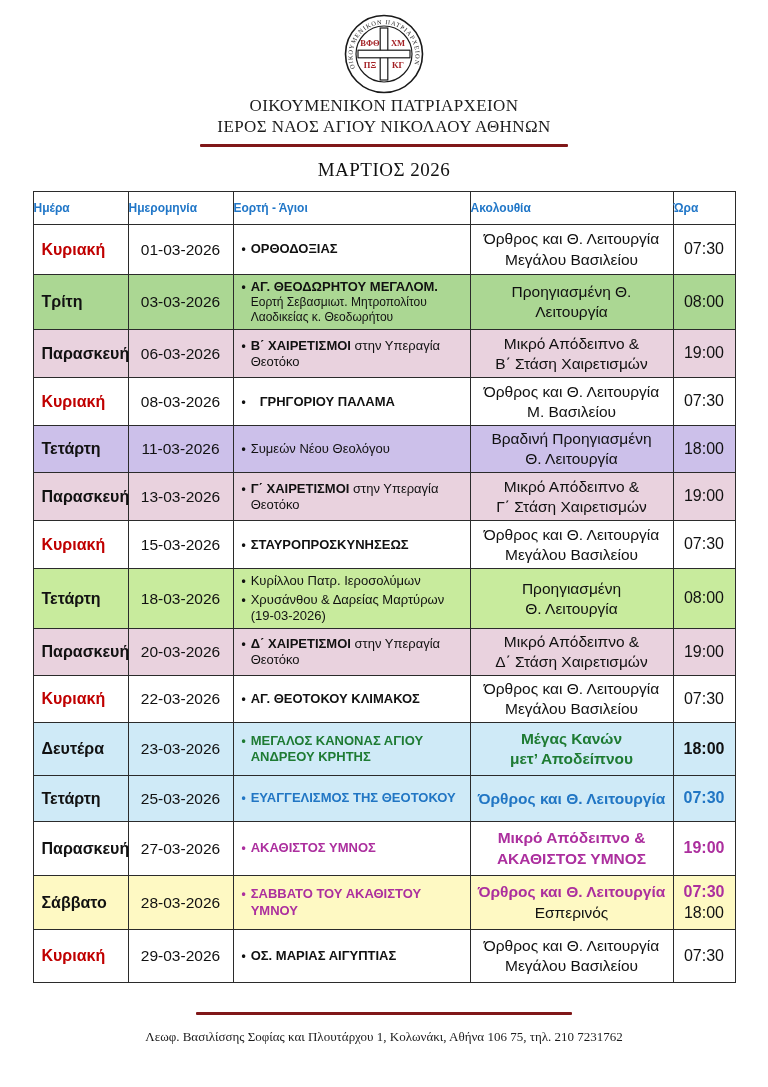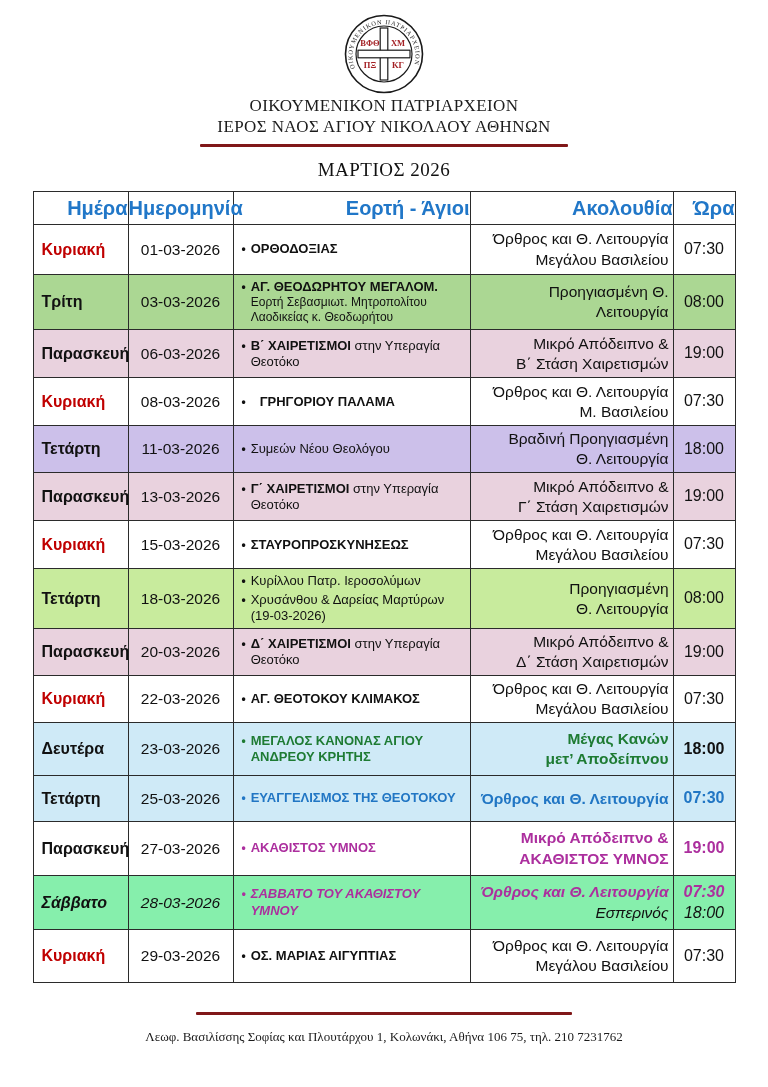--- a/index.html
+++ b/index.html
@@ -11,25 +11,25 @@
   .hdr { text-align:center; padding-top:13px; font-family:"Liberation Serif", serif; }
   .logo-wrap { display:flex; justify-content:center; }
   .org-line { font-size:17px; color:#1b1b1b; letter-spacing:.4px; line-height:1.25; }
   .rule { height:3px; width:368px; margin:6px auto 10px; border-radius:1px; }
   .title-line { font-size:19px; color:#111; letter-spacing:.5px; line-height:1.4; }
 
   
   table.sched { border-collapse:collapse; table-layout:fixed; width:702px; margin:8px auto 0;
                 font-family:"Liberation Sans", sans-serif; }
   table.sched th, table.sched td { border:1.5px solid #2b2b2b; vertical-align:middle; }
-  table.sched th { height:33px; font-size:20px; font-weight:700; text-align:right; background:#fff; }
+  table.sched th { height:33px; font-size:12px; font-weight:700; text-align:left; background:#fff; }
   td.c-day  { padding-left:8px; font-size:16px; font-weight:700; color:#111; }
   td.c-date { text-align:center; font-size:15.5px; color:#111; }
   td.c-feast{ padding:4px 6px 4px 8px; font-size:13px; color:#111; }
-  td.c-serv { text-align:right; font-size:15.5px; color:#111; padding:2px 4px; line-height:1.3; }
+  td.c-serv { text-align:center; font-size:15.5px; color:#111; padding:2px 4px; line-height:1.3; }
   td.c-time { text-align:center; font-size:16px; color:#111; line-height:1.3; }
   .feast-item { display:flex; align-items:flex-start; line-height:1.25; }
   .feast-item + .feast-item { margin-top:2px; }
   .bullet { flex:0 0 auto; margin-right:5px; font-size:12px; line-height:1.35; }
   .feast-text { flex:1 1 auto; }
 
   
   .ftr { position:absolute; left:0; right:0; top:1012px; text-align:center;
          font-family:"Liberation Serif", serif; }
   .ftr-rule { height:3px; width:376px; margin:0 auto 14px; border-radius:1px; }
@@ -300,21 +300,21 @@
             </div>
           </td>
           <td class="c-serv">
             <div class="service-line"><span style="font-weight: 700; color: rgb(172, 47, 158);">Μικρό Απόδειπνο &amp;</span></div>
             <div class="service-line"><span style="font-weight: 700; color: rgb(172, 47, 158);">ΑΚΑΘΙΣΤΟΣ ΥΜΝΟΣ</span></div>
           </td>
           <td class="c-time">
             <div class="time-line"><span style="font-weight: 700; color: rgb(172, 47, 158);">19:00</span></div>
           </td>
         </tr>
-        <tr style="background: #86efac; height: 54px; font-style: italic;">
+        <tr style="background: #fef9c3; height: 54px;">
           <td class="c-day" style="color: rgb(17, 17, 17);">Σάββατο</td>
           <td class="c-date">28-03-2026</td>
           <td class="c-feast">
             <div class="feast-item">
               <span class="bullet" style="color: rgb(172, 47, 158); font-weight: 700;">•</span>
               <div class="feast-text"><span style="font-weight: 700; color: rgb(172, 47, 158);">ΣΑΒΒΑΤΟ ΤΟΥ ΑΚΑΘΙΣΤΟΥ ΥΜΝΟΥ</span></div>
             </div>
           </td>
           <td class="c-serv">
             <div class="service-line"><span style="font-weight: 700; color: rgb(172, 47, 158);">Όρθρος και Θ. Λειτουργία</span></div>

